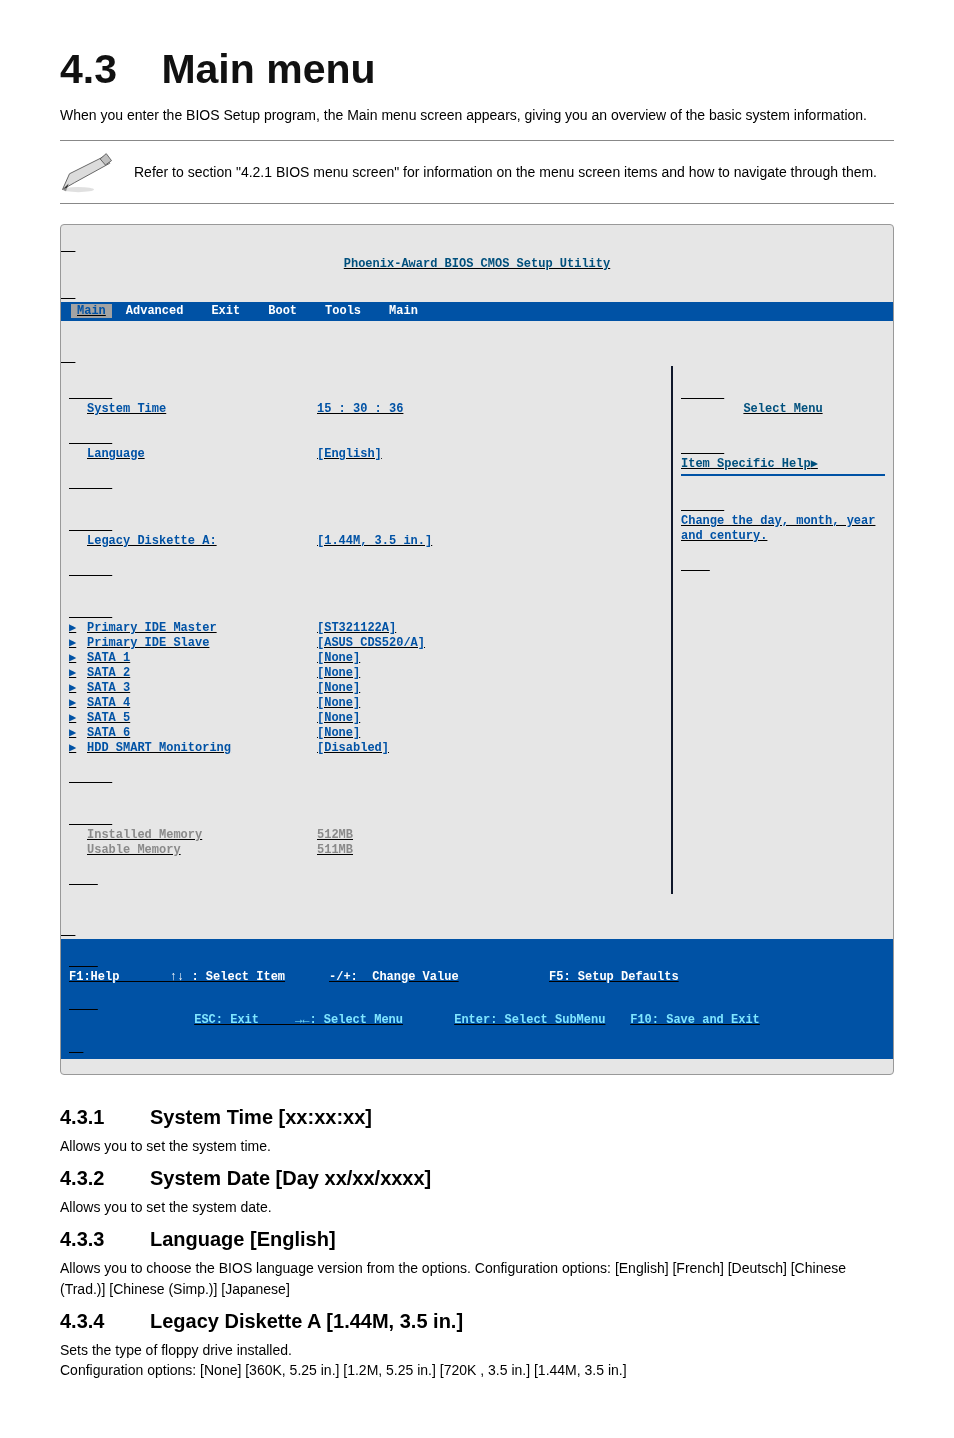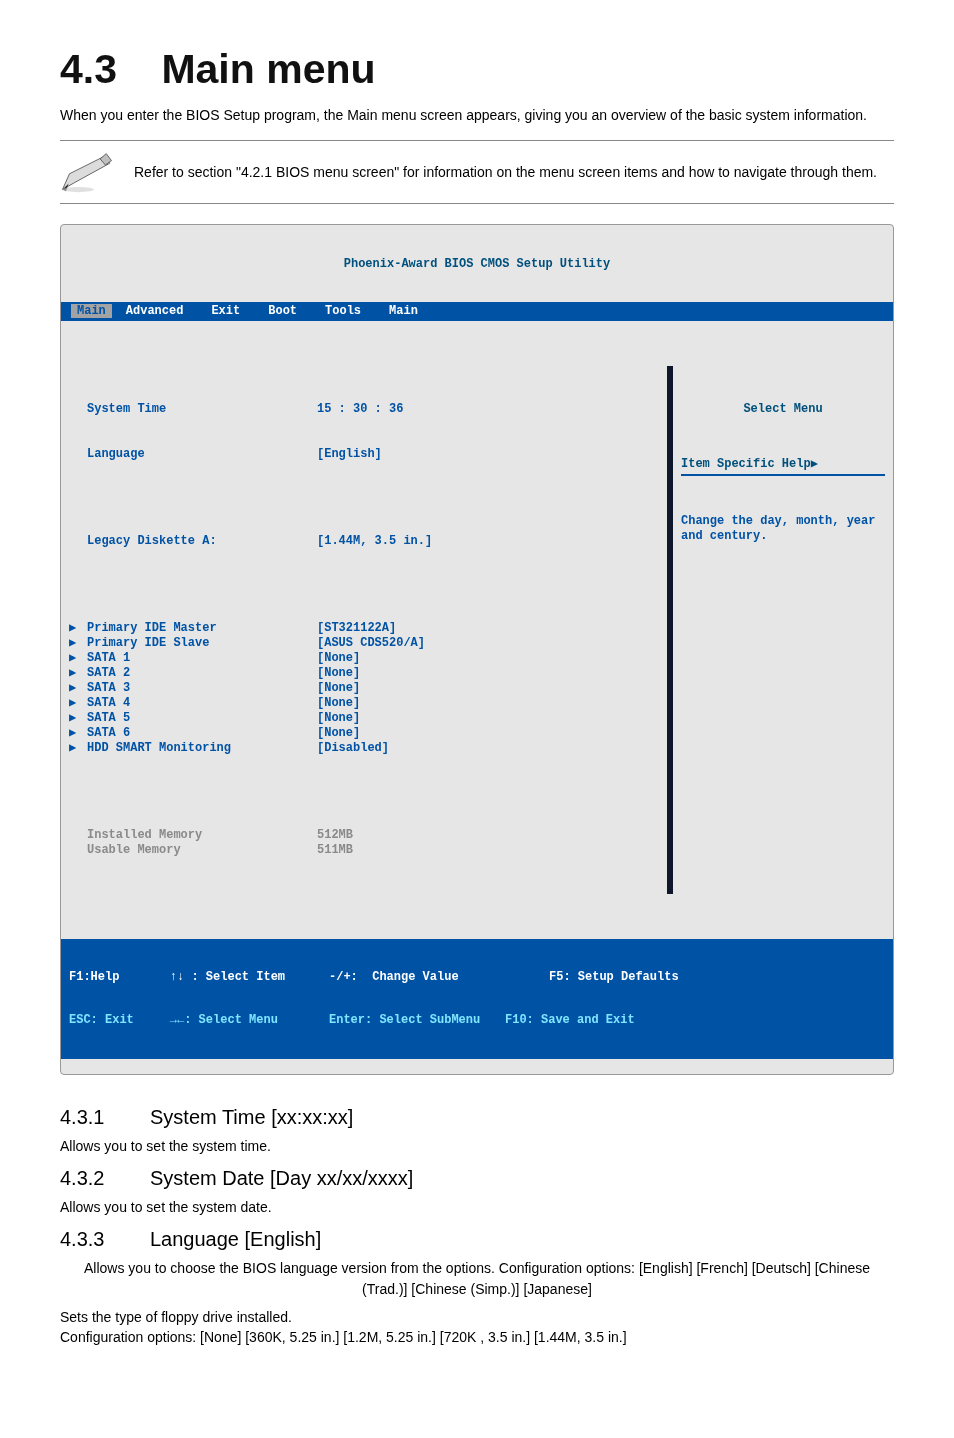--- a/index.html
+++ b/index.html
@@ -42,20 +42,21 @@
   .bios {
     font-family: "Courier New", Courier, monospace;
     font-size: 12px;
     background: #e6e6e6;
     border: 1px solid #999;
     border-radius: 4px;
     overflow: hidden;
     margin-bottom: 28px;
     white-space: pre;
     line-height: 1.25;
+    text-decoration: underline;
   }
   .bios-title {
     background: #e6e6e6;
     color: #00507d;
     text-align: center;
     font-weight: bold;
     padding: 2px 0 0 0;
   }
   .bios-menu {
     background: #0052a5;
@@ -67,21 +68,21 @@
     background: #a3a3a3;
     color: #0052a5;
     padding: 0 6px;
     margin-left: 4px;
   }
   .bios-menu .tab { display:inline-block; margin: 0 14px; }
   .bios-body { display: flex; }
   .bios-left {
     flex: 1;
     padding: 6px 8px;
-    border-right: 6px solid #0f172a;
+    border-right: 2px solid #0f172a;
     position: relative;
   }
   .bios-right {
     width: 220px;
     padding: 6px 8px;
   }
   .bios-right .select-menu {
     color: #00507d;
     font-weight: bold;
     text-align: center;
@@ -111,21 +112,21 @@
     color: #fff;
     padding: 2px 8px 3px 8px;
     font-weight: bold;
     line-height: 1.2;
   }
   .bios-footer .cyan { color: #7fe6ff; }
 
   h2.sub {
     font-family: Arial, Helvetica, sans-serif;
     font-size: 20px;
-    font-weight: normal;
+    font-weight: bold;
     margin: 6px 0 4px 0;
   }
   h2.sub .num { display:inline-block; width:90px; }
   p.body { margin: 2px 0 8px 0; }
 </style>
 </head>
 <body>
 
 <h1 class="section-title">
   <span class="num">4.3</span>
@@ -179,30 +180,31 @@
       <div style="color:#0052a5; font-weight:bold; white-space:normal;">Change the day, month, year and century.</div>
     </div>
   </div>
 
   <div class="bios-footer">
     <div class="bios-row">
       <span style="width:260px;">F1:Help       ↑↓ : Select Item</span>
       <span style="width:220px;">-/+:  Change Value</span>
       <span>F5: Setup Defaults</span>
     </div>
-    <div class="bios-row cyan" style="color:#7fe6ff;">
+    <div class="bios-row cyan" style="color:#7fe6ff;justify-content:center;">
       <span style="width:260px;">ESC: Exit     →←: Select Menu</span>
       <span style="width:176px;">Enter: Select SubMenu</span>
       <span>F10: Save and Exit</span>
     </div>
   </div>
 </div>
 
 <div id="subsections">
     <h2 class="sub"><span class="num">4.3.1</span><span>System Time [xx:xx:xx]</span></h2>
     <p class="body" style="white-space: pre-line;">Allows you to set the system time.</p>
     <h2 class="sub"><span class="num">4.3.2</span><span>System Date [Day xx/xx/xxxx]</span></h2>
     <p class="body" style="white-space: pre-line;">Allows you to set the system date.</p>
     <h2 class="sub"><span class="num">4.3.3</span><span>Language [English]</span></h2>
-    <p class="body" style="white-space: pre-line; text-align: center;">Allows you to choose the BIOS language version from the options. Configuration options: [English] [French] [Deutsch] [Chinese (Trad.)] [Chinese (Simp.)] [Japanese]</p>
+    <p class="body" style="white-space: pre-line;">Allows you to choose the BIOS language version from the options. Configuration options: [English] [French] [Deutsch] [Chinese (Trad.)] [Chinese (Simp.)] [Japanese]</p>
+    <h2 class="sub"><span class="num">4.3.4</span><span>Legacy Diskette A [1.44M, 3.5 in.]</span></h2>
     <p class="body" style="white-space: pre-line;">Sets the type of floppy drive installed.
 Configuration options: [None] [360K, 5.25 in.]  [1.2M, 5.25 in.] [720K , 3.5 in.] [1.44M, 3.5 in.]</p>
   </div>
 
 </body></html>

